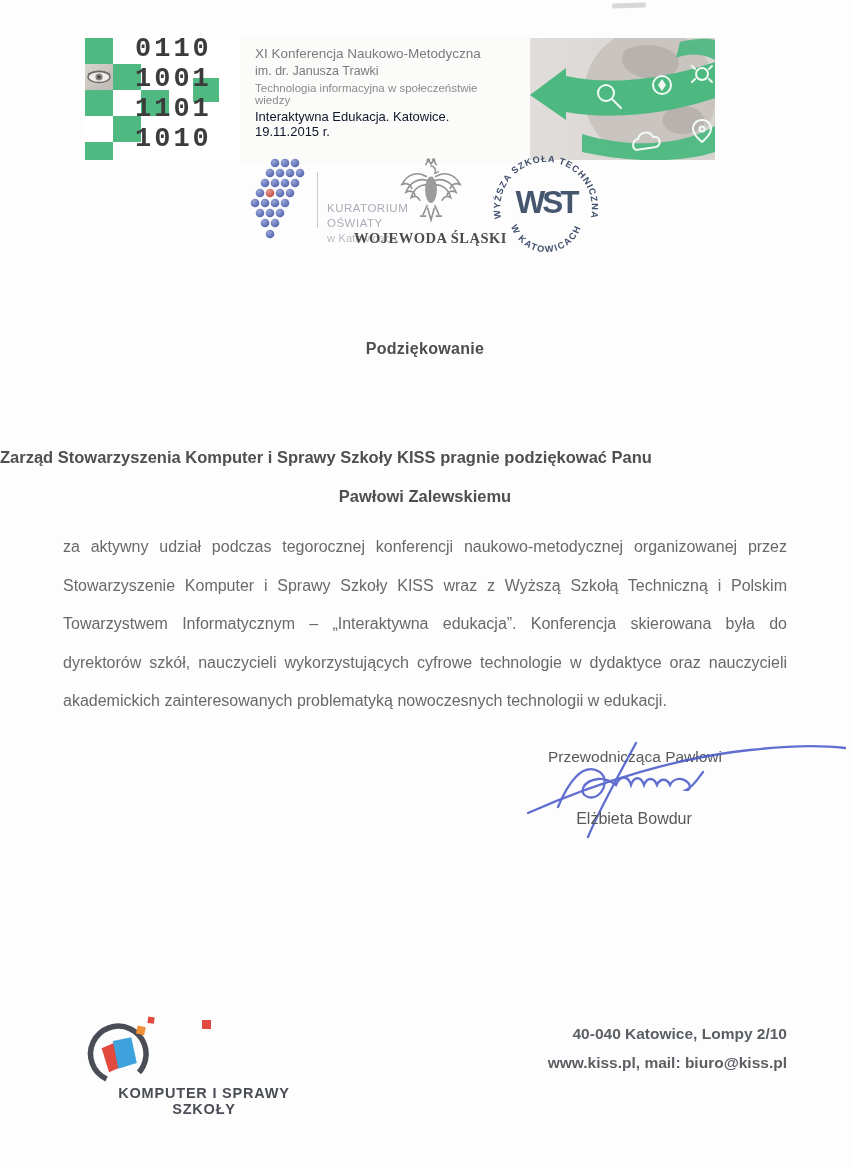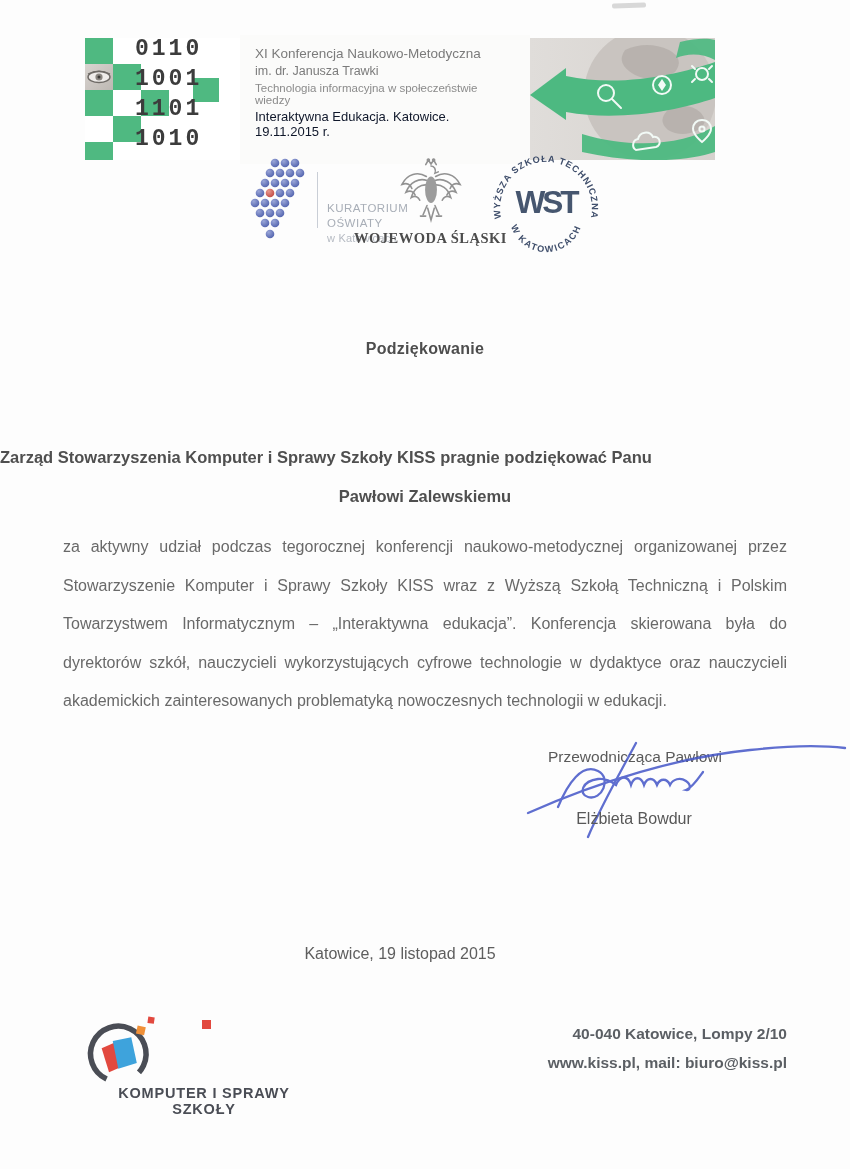--- a/index.html
+++ b/index.html
@@ -10,21 +10,21 @@
   
   .artifact{left:612px;top:3px;width:34px;height:5px;background:#c4c4c4;opacity:.65;border-radius:2px;transform:rotate(-2deg);}
 
   
   .banner{left:85px;top:38px;width:630px;height:122px;display:flex;}
   .banner-left{position:relative;width:155px;height:122px;background:#fff;flex:none;}
   .sq{position:absolute;}
   .sq.green{background:#4fb981;}
   .eye-cell{background:linear-gradient(135deg,#d8d4d0,#bdb8b3);}
   .binary{position:absolute;left:50px;top:-4px;font-family:"Liberation Mono",monospace;
-          font-weight:bold;font-size:23px;line-height:30px;letter-spacing:3px;color:#3c3c3c;}
+          font-weight:bold;font-size:27px;line-height:30px;letter-spacing:3px;color:#3c3c3c;}
   .banner-center{flex:1;background:linear-gradient(180deg,#ebe8e5,#e2dfdb);display:flex;align-items:center;justify-content:center;}
   .banner-textbox{background:#fbfbfa;padding:9px 15px;text-align:left;}
   .bt1{font-size:13.5px;color:#7b7b7b;margin:2px 0;}
   .bt2{font-size:12.5px;color:#7b7b7b;margin:3px 0;}
   .bt3{font-size:11.5px;color:#8b8b8b;margin:4px 0 3px;}
   .bt4{font-size:13px;color:#0f172a;margin:3px 0 16px;}
   .banner-right{position:relative;width:185px;height:122px;flex:none;overflow:hidden;
                 background:linear-gradient(90deg,#e0ddda,#d6d2ce);}
 
   
@@ -232,21 +232,20 @@
     <g stroke="#4456c8" stroke-width="2.3" fill="none" stroke-linecap="round" opacity=".85">
       <path d="M 88,80 C 160,48 240,24 310,17 C 345,13 380,12 405,15"></path>
       <path d="M 196,10 C 180,40 160,75 148,104"></path>
       <path d="M 118,74 C 128,50 142,30 158,38 C 172,45 162,68 148,64 C 138,61 142,48 158,46 C 166,45 172,49 176,52
                C 180,42 188,42 191,52 C 194,43 201,43 204,52 C 207,44 214,44 217,52 C 220,45 227,45 230,52
                C 233,46 240,44 246,48 C 252,52 250,58 246,57 C 252,55 258,46 263,39"></path>
     </g>
   </svg>
   <div class="abs sig-name">Elżbieta Bowdur</div>
 
-  <div class="abs dateline">Katowice, 19 listopad 2015</div>
 
   <div class="abs kiss-logo">
     <svg class="abs" style="left:0;top:2px;" width="74" height="74" viewBox="0 0 80 80">
       <circle cx="36" cy="42" r="30" fill="none" stroke="#4a4d55" stroke-width="6" stroke-dasharray="150 38.5" transform="rotate(115 36 42)"></circle>
       <g>
         <polygon points="18,36 36,28 44,54 26,62" fill="#e2493f"></polygon>
         <polygon points="30,28 50,24 56,52 36,58" fill="#3ea3dc"></polygon>
       </g>
       <rect x="56" y="12" width="9" height="9" fill="#f09038" transform="rotate(12 60 16)"></rect>
       <rect x="68" y="2" width="7" height="7" fill="#e2493f" transform="rotate(8 71 5)"></rect>

